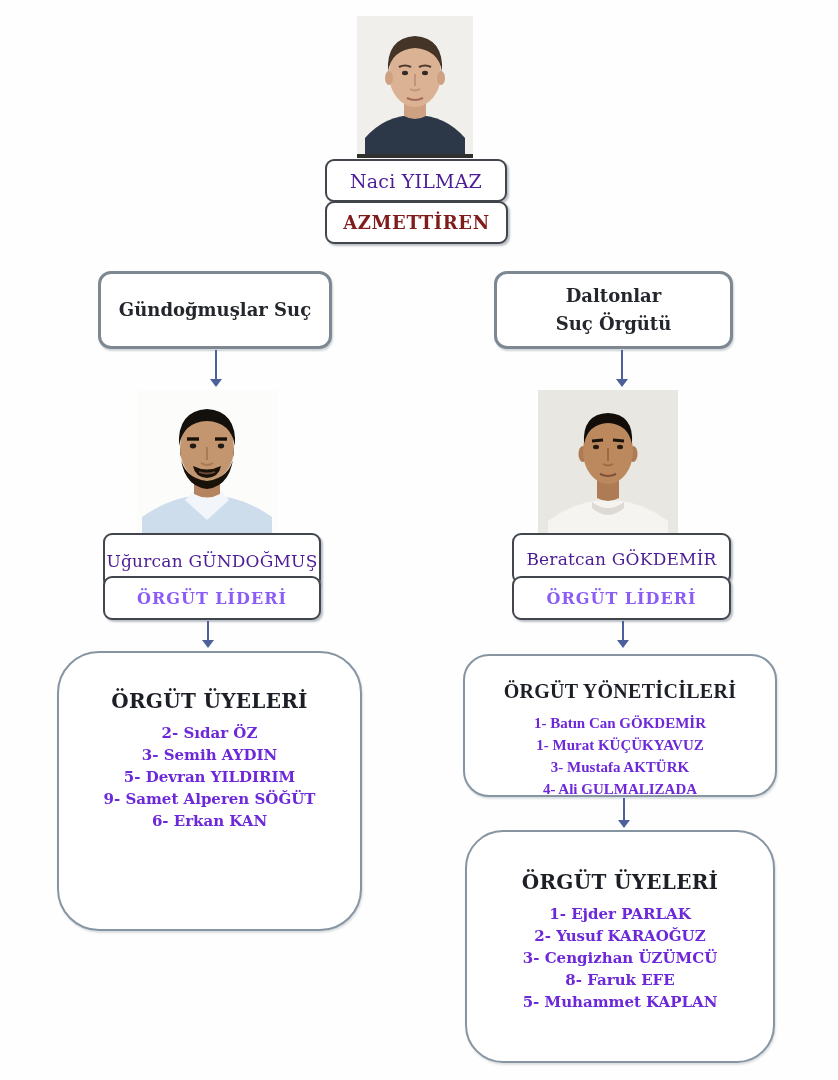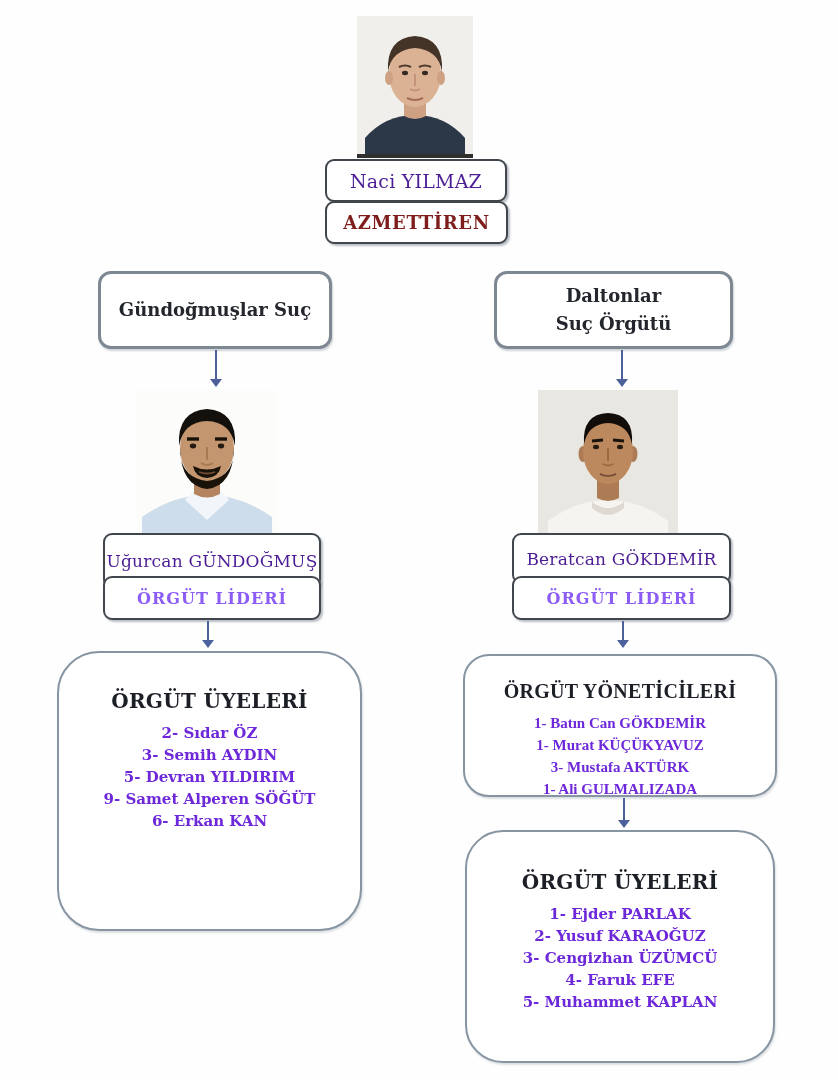--- a/index.html
+++ b/index.html
@@ -170,30 +170,30 @@
     <div class="list-item">5- Devran YILDIRIM</div>
     <div class="list-item">9- Samet Alperen SÖĞÜT</div>
     <div class="list-item">6- Erkan KAN</div>
   </div>
 
   <div class="box list-box" id="b-right-managers">
     <div class="list-title">ÖRGÜT YÖNETİCİLERİ</div>
     <div class="list-item">1- Batın Can GÖKDEMİR</div>
     <div class="list-item">1- Murat KÜÇÜKYAVUZ</div>
     <div class="list-item">3- Mustafa AKTÜRK</div>
-    <div class="list-item">1- Ali GULMALIZADA</div>
+    <div class="list-item">4- Ali GULMALIZADA</div>
   </div>
 
   <div class="arrow" id="a5">
       <div class="shaft"></div>
       <div class="head"></div>
     </div>
 
   <div class="box list-box" id="b-right-members">
     <div class="list-title">ÖRGÜT ÜYELERİ</div>
     <div class="list-item">1- Ejder PARLAK</div>
     <div class="list-item">2- Yusuf KARAOĞUZ</div>
     <div class="list-item">3- Cengizhan ÜZÜMCÜ</div>
-    <div class="list-item">4- Faruk EFE</div>
+    <div class="list-item">8- Faruk EFE</div>
     <div class="list-item">5- Muhammet KAPLAN</div>
   </div>
 
 </div>
 
 </body></html>

